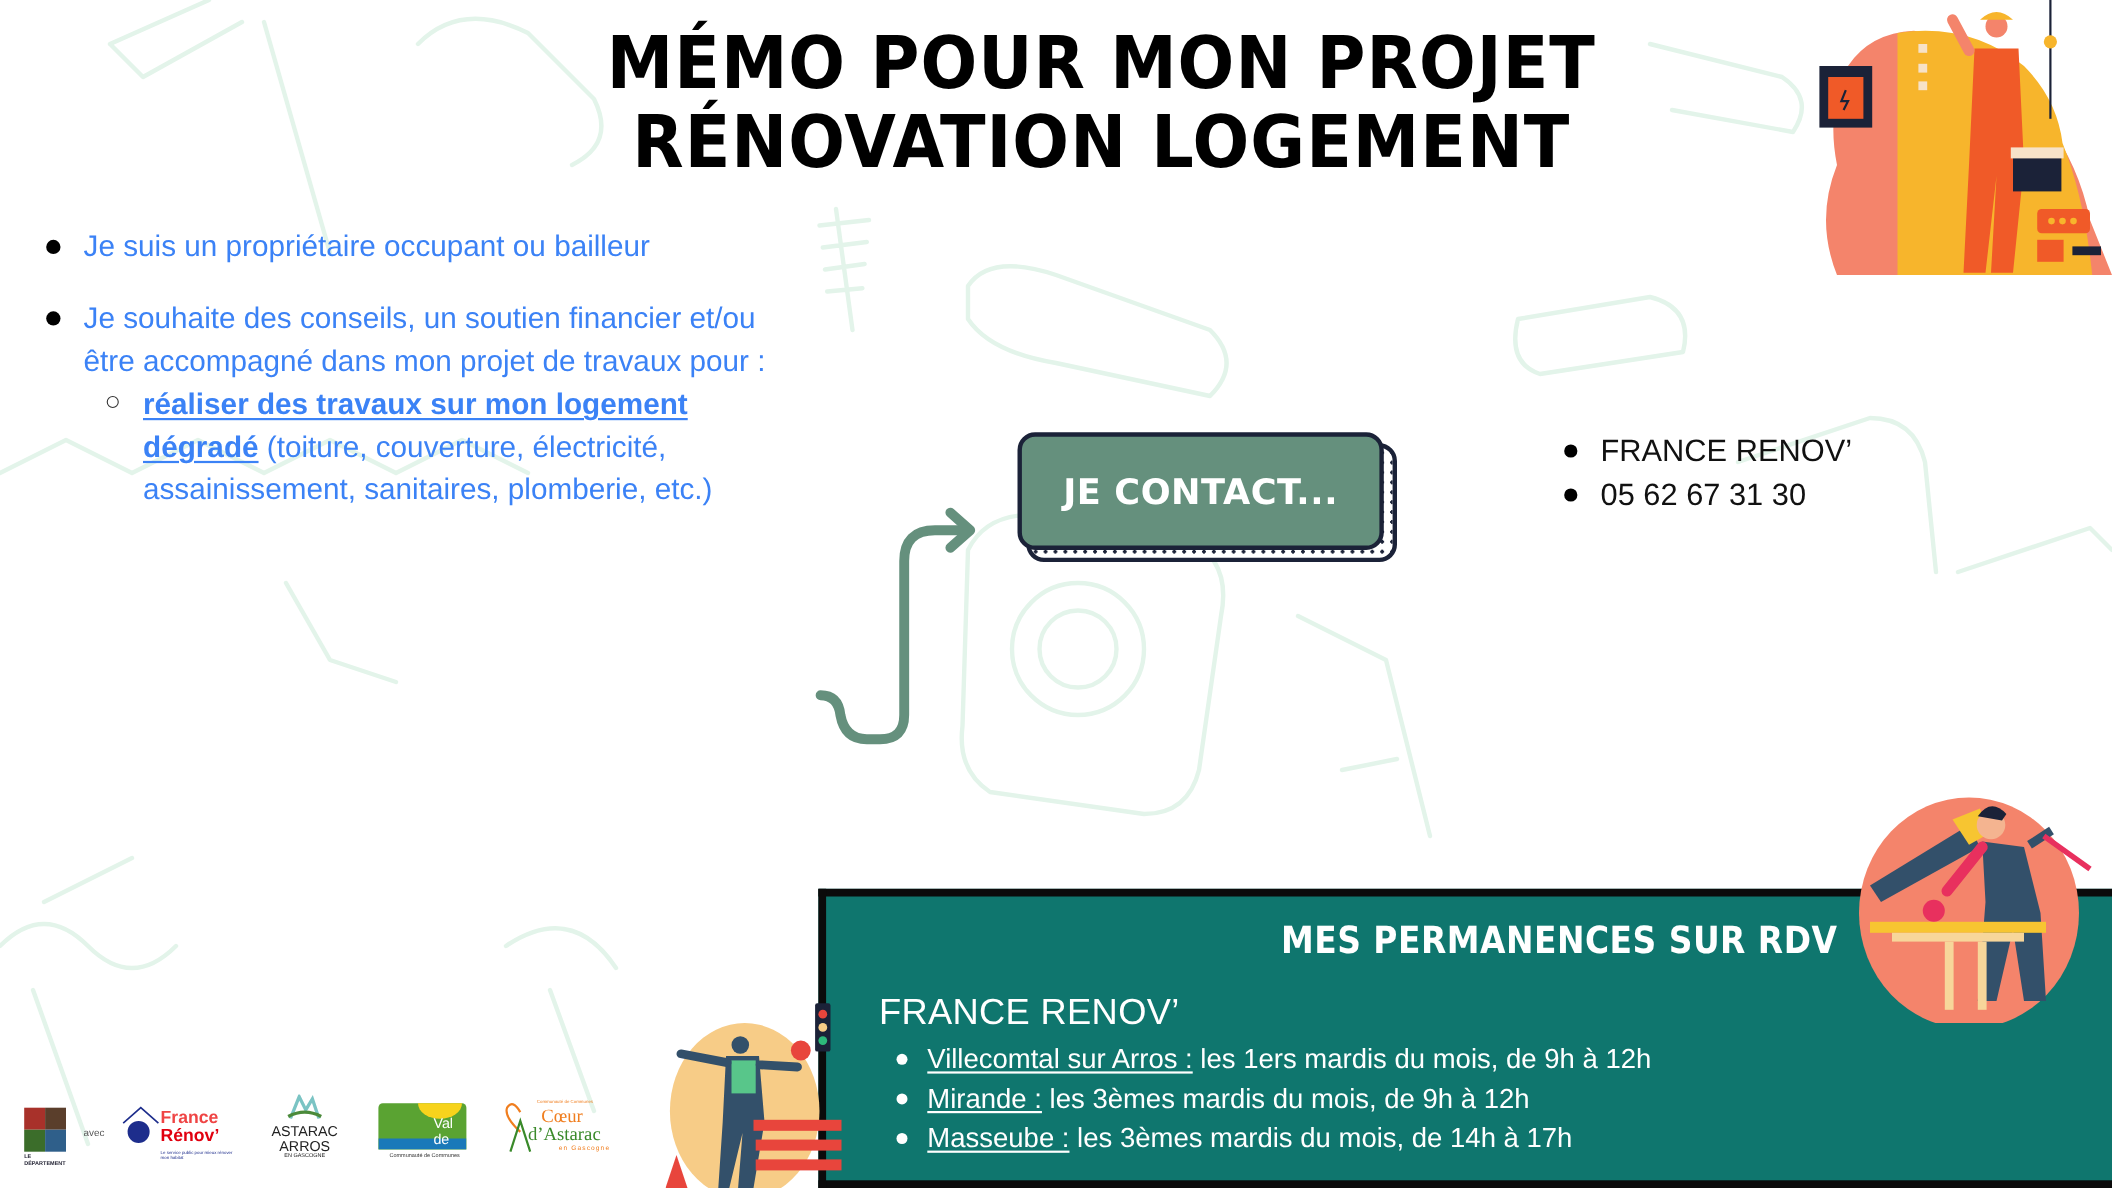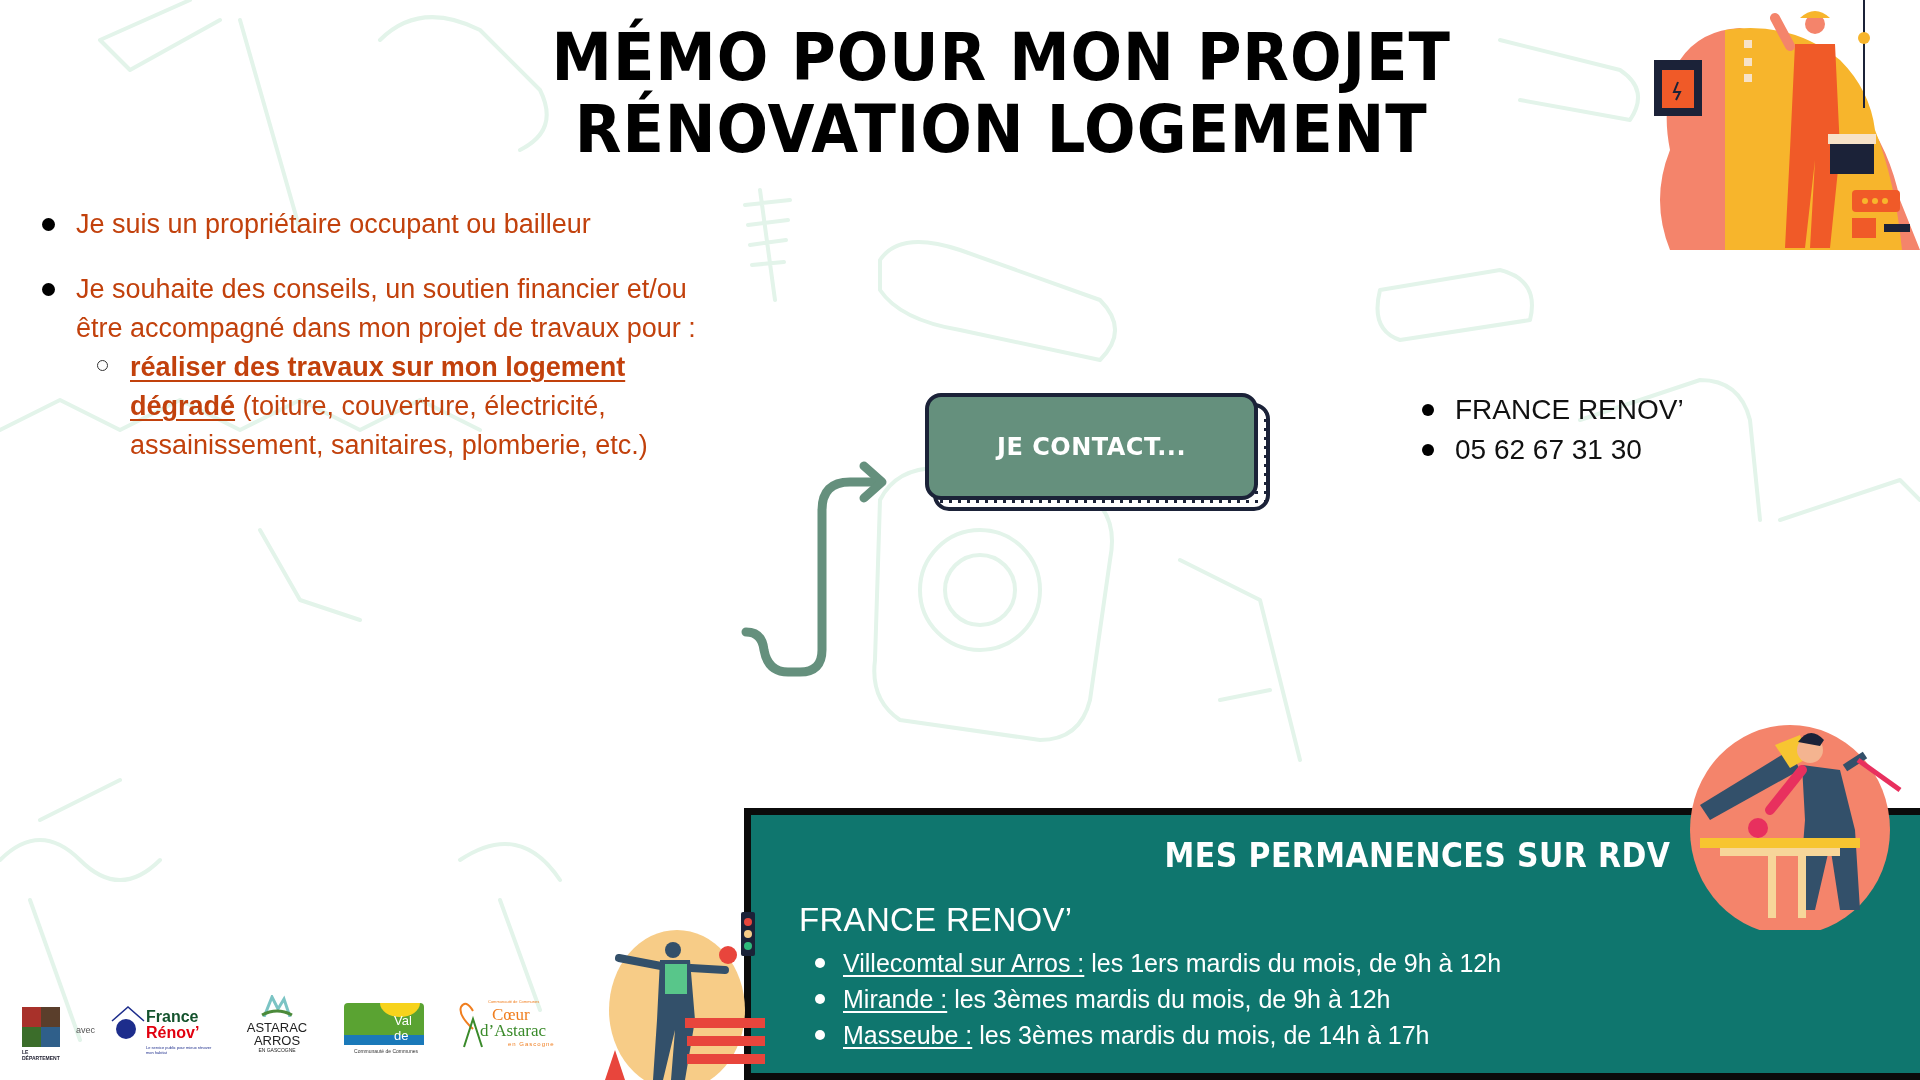--- a/index.html
+++ b/index.html
@@ -1,30 +1,30 @@
 <!DOCTYPE html>
 <html><head>
 <meta charset="utf-8">
 <style>
   html,body{margin:0;padding:0;}
   body{width:1920px;height:1080px;position:relative;overflow:hidden;background:#ffffff;font-family:"Liberation Sans","DejaVu Sans",sans-serif;color:#111;}
   .bg-deco{position:absolute;inset:0;z-index:0;pointer-events:none;}
   .title{position:absolute;left:0;width:2000px;top:22px;text-align:center;z-index:2;font-family:"DejaVu Sans",sans-serif;font-weight:900;font-size:66px;line-height:72px;letter-spacing:1px;color:#000;transform:scaleX(0.92);transform-origin:1015px 0;}
   .title span{display:block;}
-  .main-list{position:absolute;left:38px;top:205px;width:690px;z-index:2;font-size:27px;line-height:39px;color:#c2410c;}
+  .main-list{position:absolute;left:38px;top:205px;width:690px;z-index:2;font-size:27px;line-height:39px;color:#3b82f6;}
   .main-item{position:relative;padding-left:38px;margin-bottom:25px;}
   .main-item .dot{position:absolute;left:4px;top:13px;width:13px;height:13px;border-radius:50%;background:#000;}
   .sub-list{margin-top:0;}
   .sub-item{position:relative;padding-left:54px;}
   .sub-item .ring{position:absolute;left:21px;top:12px;width:11px;height:11px;border-radius:50%;border:1.5px solid #333;box-sizing:border-box;}
   .sub-item b{font-weight:700;text-decoration:underline;text-decoration-thickness:2px;text-underline-offset:4px;}
   .arrow{position:absolute;left:740px;top:440px;z-index:2;}
   .contact-btn{position:absolute;left:925px;top:393px;width:345px;height:118px;z-index:3;}
   .contact-btn .back{position:absolute;left:8px;top:10px;width:337px;height:108px;border-radius:16px;border:4px solid #1b2238;box-sizing:border-box;background-color:#fff;background-image:radial-gradient(#1b2238 1.6px,transparent 1.8px);background-size:9px 9px;}
-  .contact-btn .front{position:absolute;left:0;top:0;width:333px;height:107px;border-radius:16px;border:4px solid #1b2238;box-sizing:border-box;background:#65907d;display:flex;align-items:center;justify-content:center;color:#fff;font-family:"DejaVu Sans",sans-serif;font-weight:900;font-size:24px;letter-spacing:0.5px;}
+  .contact-btn .front{position:absolute;left:0;top:0;width:333px;height:107px;border-radius:16px;border:4px solid #1b2238;box-sizing:border-box;background:#65907d;display:flex;align-items:center;justify-content:center;color:#fff;font-family:"DejaVu Sans",sans-serif;font-weight:900;font-size:32px;letter-spacing:0.5px;}
   .contact-list{position:absolute;left:1420px;top:390px;z-index:2;font-size:28px;line-height:40px;color:#111;}
   .contact-item{position:relative;padding-left:35px;}
   .contact-item .dot{position:absolute;left:2px;top:14px;width:12px;height:12px;border-radius:50%;background:#000;}
   .perm-box{position:absolute;left:744px;top:808px;width:1340px;height:272px;box-sizing:border-box;border:7px solid #0b0b0b;border-right:none;background:#0f766e;z-index:2;color:#fff;}
   .perm-title{position:absolute;left:0;right:0;top:20px;text-align:center;font-family:"DejaVu Sans",sans-serif;font-weight:900;font-size:34px;letter-spacing:0.5px;transform:scaleX(0.88);}
   .perm-org{position:absolute;left:48px;top:86px;font-size:33px;letter-spacing:0.3px;}
   .perm-list{position:absolute;left:60px;top:130px;font-size:25px;line-height:36px;}
   .perm-item{position:relative;padding-left:32px;}
   .perm-item .dot{position:absolute;left:4px;top:13px;width:10px;height:10px;border-radius:50%;background:#fff;}
   .perm-item u{text-underline-offset:3px;}
@@ -193,21 +193,21 @@
     </div>
     <div style="font-size:5px;font-weight:bold;color:#223;margin-top:2px;">LE DÉPARTEMENT</div>
   </div>
   <div class="logo" style="left:58px;top:30px;font-size:9px;color:#555;">avec</div>
   <div class="logo" style="left:92px;top:10px;width:110px;height:56px;">
     <svg width="36" height="36" viewBox="0 0 36 36">
         <path d="M2 16 L18 2 L34 16" fill="none" stroke="#1d2d8c" stroke-width="1.5"></path>
         <circle cx="16" cy="24" r="10" fill="#1d2d8c"></circle>
       </svg>
     <div style="position:absolute;left:36px;top:4px;font-size:16px;font-weight:bold;line-height:16px;">
-      <div style="color:#14532d;">France</div>
+      <div style="color:#ef4444;">France</div>
       <div style="color:#e1000f;">Rénov’</div>
     </div>
     <div style="position:absolute;left:36px;top:40px;width:70px;font-size:4px;color:#1d2d8c;line-height:5px;">Le service public pour mieux rénover mon habitat</div>
   </div>
   <div class="logo" style="left:224px;top:0;width:70px;text-align:center;">
     <svg width="34" height="22" viewBox="0 0 34 22">
         <path d="M4 22 L12 2 L18 14 L24 4 L30 22" fill="none" stroke="#7bc4c4" stroke-width="3"></path>
         <path d="M2 20 Q17 12 32 20" fill="none" stroke="#4b8a3a" stroke-width="3"></path>
       </svg>
     <div style="font-size:13px;line-height:13px;color:#222;">ASTARAC</div>

